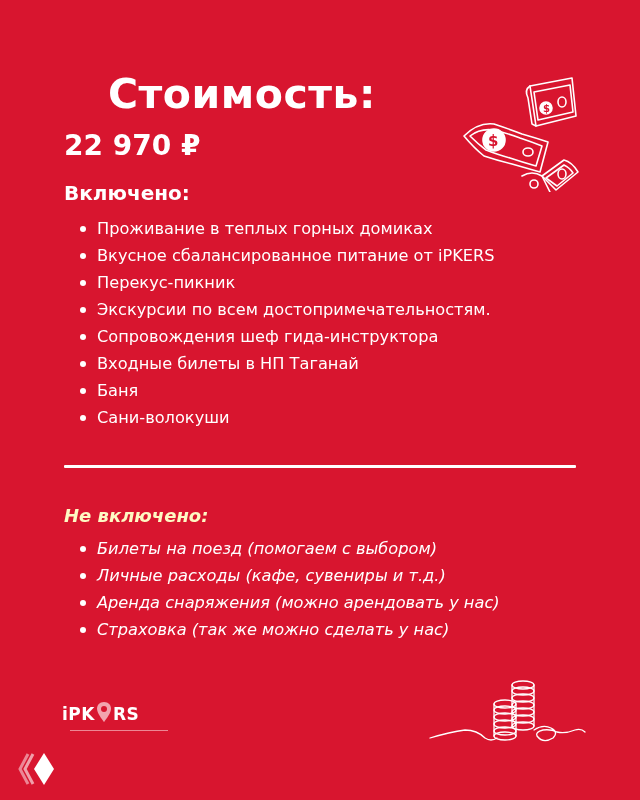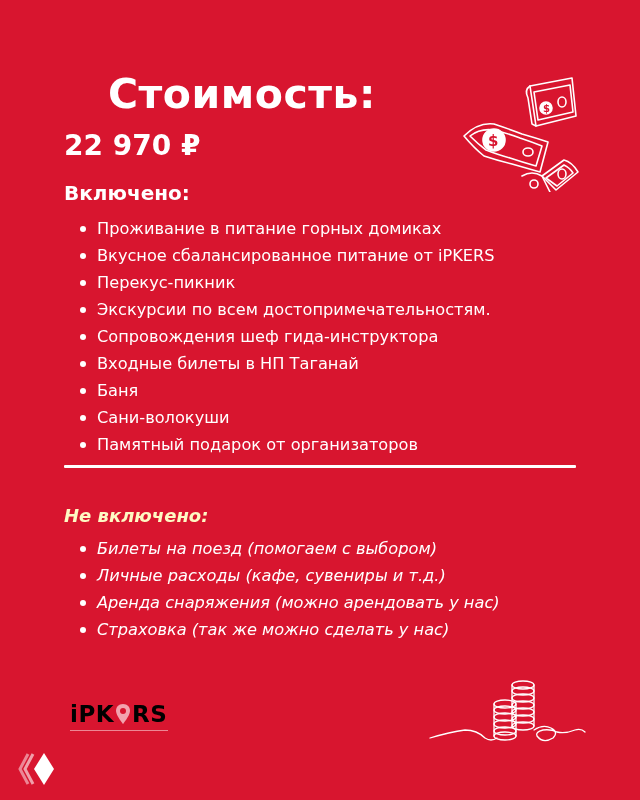--- a/index.html
+++ b/index.html
@@ -50,23 +50,23 @@
     font-style: italic; font-size: 18px; line-height: 26px;
     color: #fef9c3;
   }
   .list.excluded { top: 535px; color: #ffffff; }
   .list.excluded li { font-style: italic; }
 
   .money-illustration { position: absolute; left: 460px; top: 72px; width: 120px; height: 120px; }
   .coins-illustration { position: absolute; left: 425px; top: 680px; width: 170px; height: 70px; }
 
   .logo {
-    position: absolute; left: 70px; top: 700px;
-    font-weight: bold; font-size: 23px; letter-spacing: 0.5px;
-    color: #000000; line-height: 28px;
+    position: absolute; left: 62px; top: 700px;
+    font-weight: bold; font-size: 17px; letter-spacing: 0.5px;
+    color: #ffffff; line-height: 28px;
   }
   .logo-underline {
     position: absolute; left: 70px; top: 730px; width: 98px; height: 1px;
     background: #F2A3AE; opacity: 0.8;
   }
   .corner-icon { position: absolute; left: 18px; top: 752px; width: 40px; height: 34px; }
 </style>
 </head>
 <body>
 
@@ -92,29 +92,28 @@
 
     <path d="M62 104 Q72 98 82 104 L90 120"></path>
     <path d="M82 104 L104 88 Q112 90 118 100 L96 118 Z"></path>
     <path d="M86 106 L104 93 Q110 96 113 101 L97 114 Z"></path>
     <ellipse cx="102" cy="102" rx="4" ry="5"></ellipse>
     <ellipse cx="74" cy="112" rx="4" ry="4"></ellipse>
   </svg>
 
   <h2 class="included-heading">Включено:</h2>
   <ul class="list included">
-    <li><span class="dot"></span><span>Проживание в питание горных домиках</span></li>
+    <li><span class="dot"></span><span>Проживание в теплых горных домиках</span></li>
     <li><span class="dot"></span><span>Вкусное сбалансированное питание от iPKERS</span></li>
     <li><span class="dot"></span><span>Перекус-пикник</span></li>
     <li><span class="dot"></span><span>Экскурсии по всем достопримечательностям.</span></li>
     <li><span class="dot"></span><span>Сопровождения шеф гида-инструктора</span></li>
     <li><span class="dot"></span><span>Входные билеты в НП Таганай</span></li>
     <li><span class="dot"></span><span>Баня</span></li>
     <li><span class="dot"></span><span>Сани-волокуши</span></li>
-    <li><span class="dot"></span><span>Памятный подарок от организаторов</span></li>
   </ul>
 
   <div class="divider"></div>
 
   <h2 class="excluded-heading">Не включено:</h2>
   <ul class="list excluded">
     <li><span class="dot"></span><span>Билеты на поезд (помогаем с выбором)</span></li>
     <li><span class="dot"></span><span>Личные расходы (кафе, сувениры и т.д.)</span></li>
     <li><span class="dot"></span><span>Аренда снаряжения (можно арендовать у нас)</span></li>
     <li><span class="dot"></span><span>Страховка (так же можно сделать у нас)</span></li>

